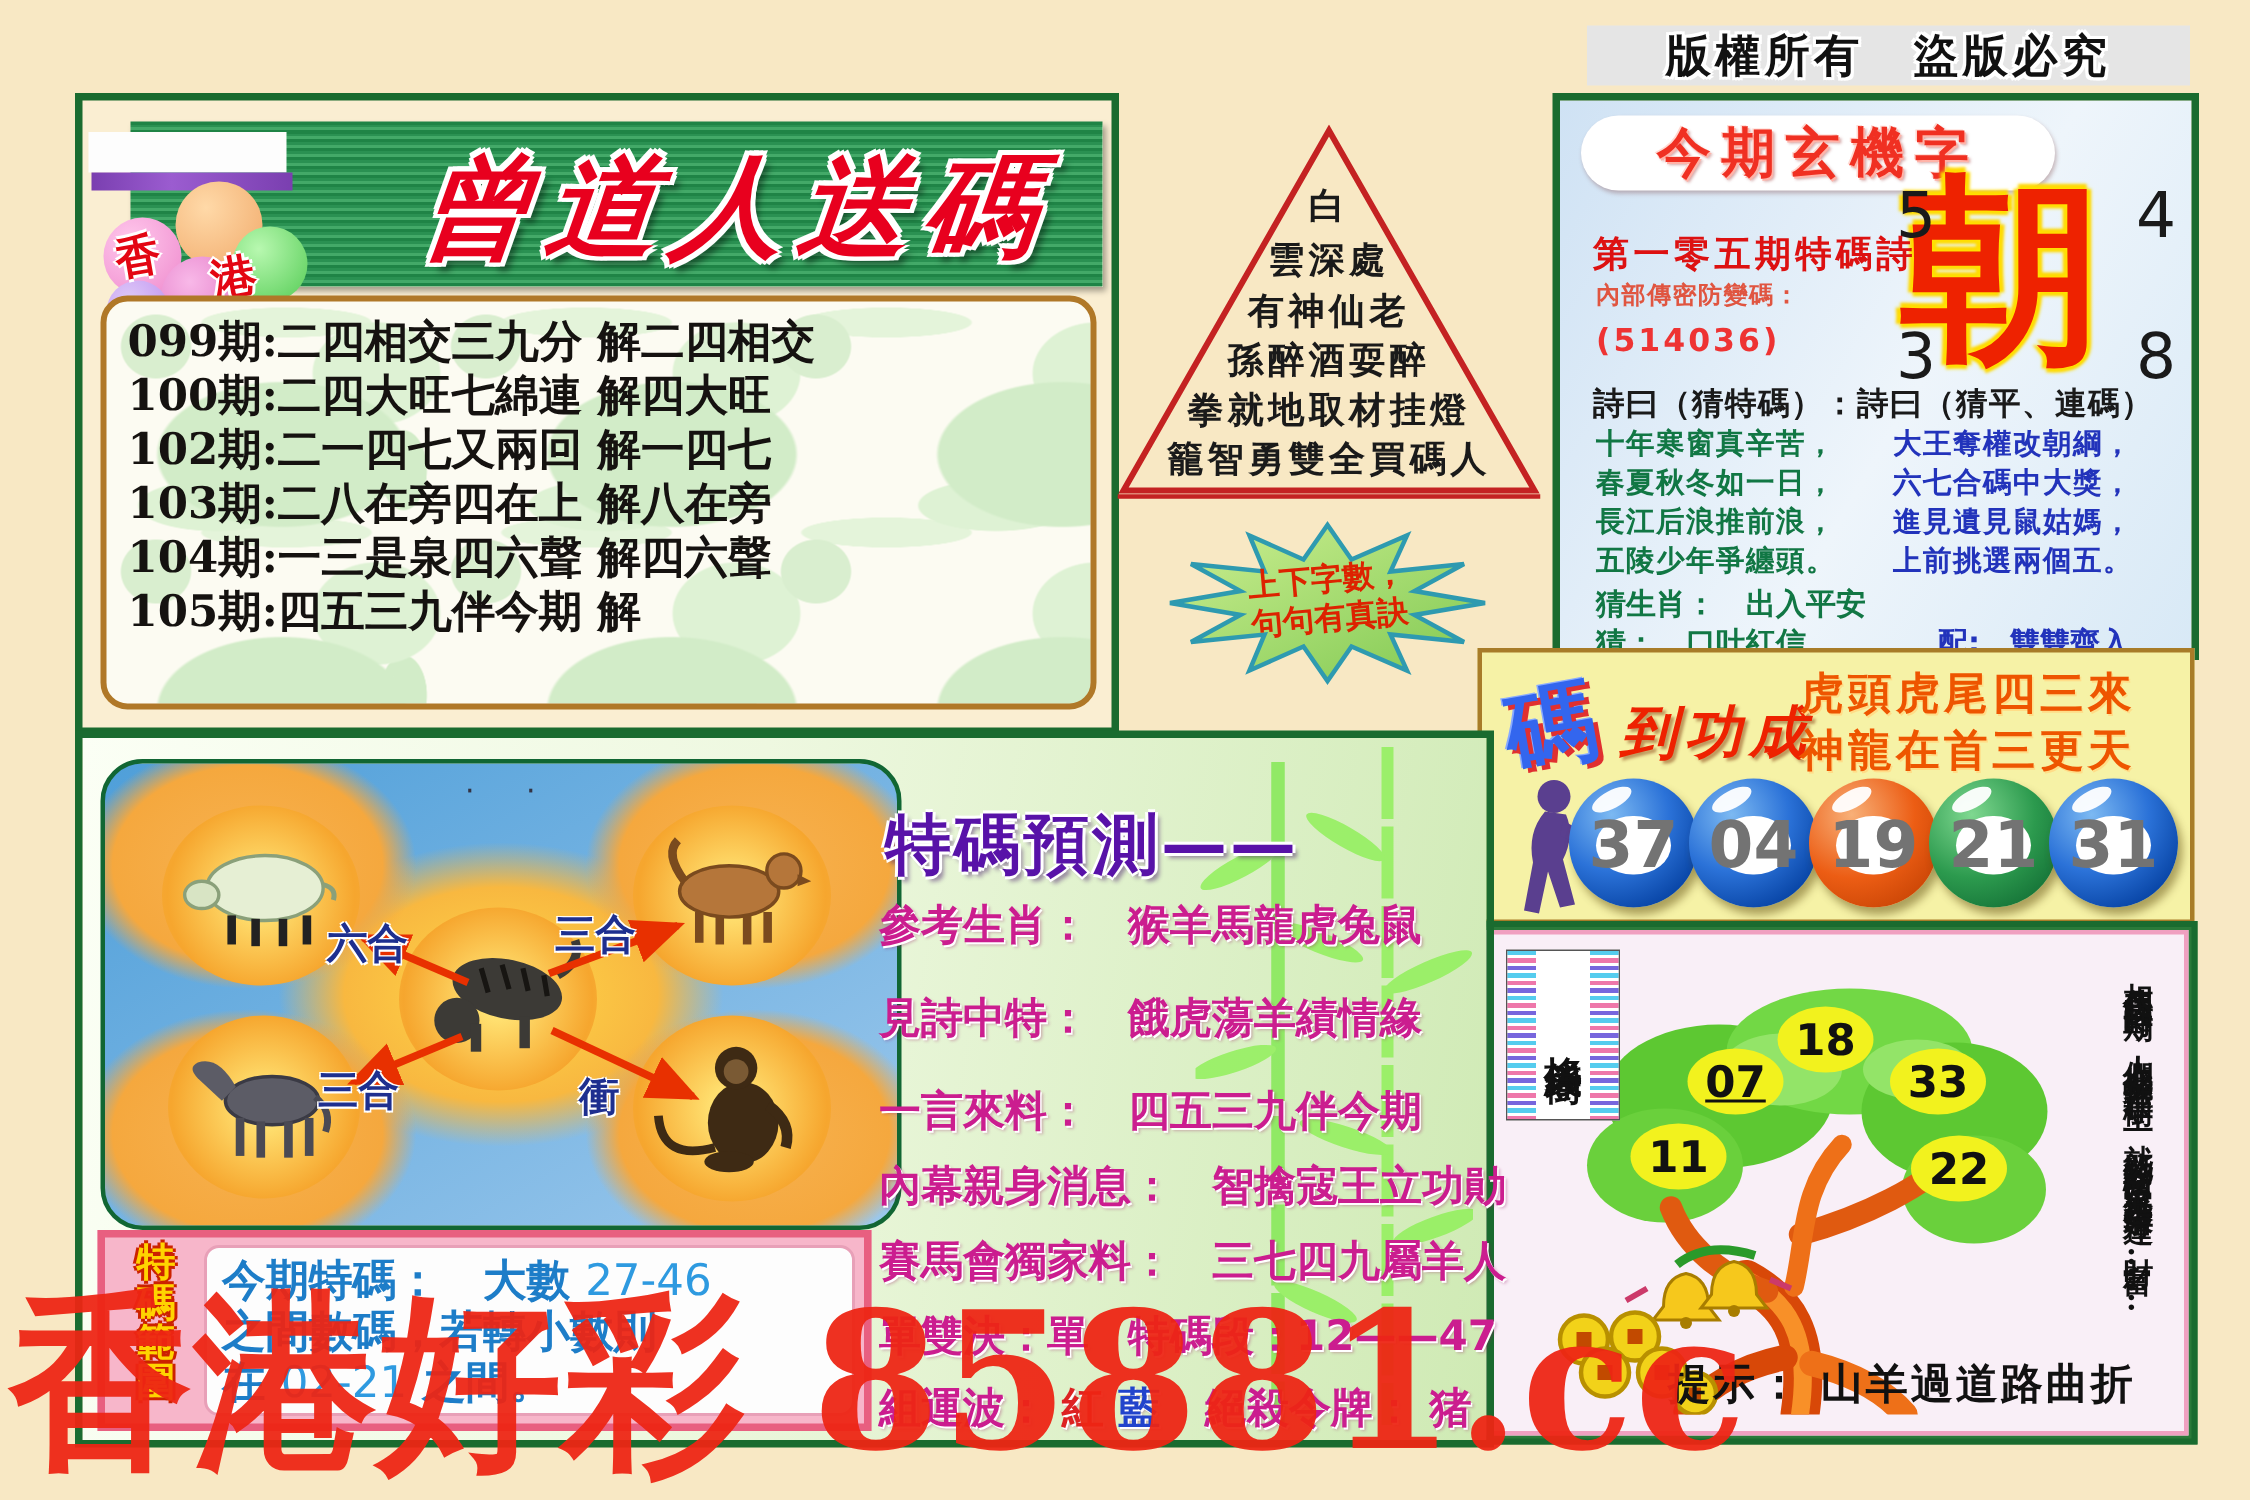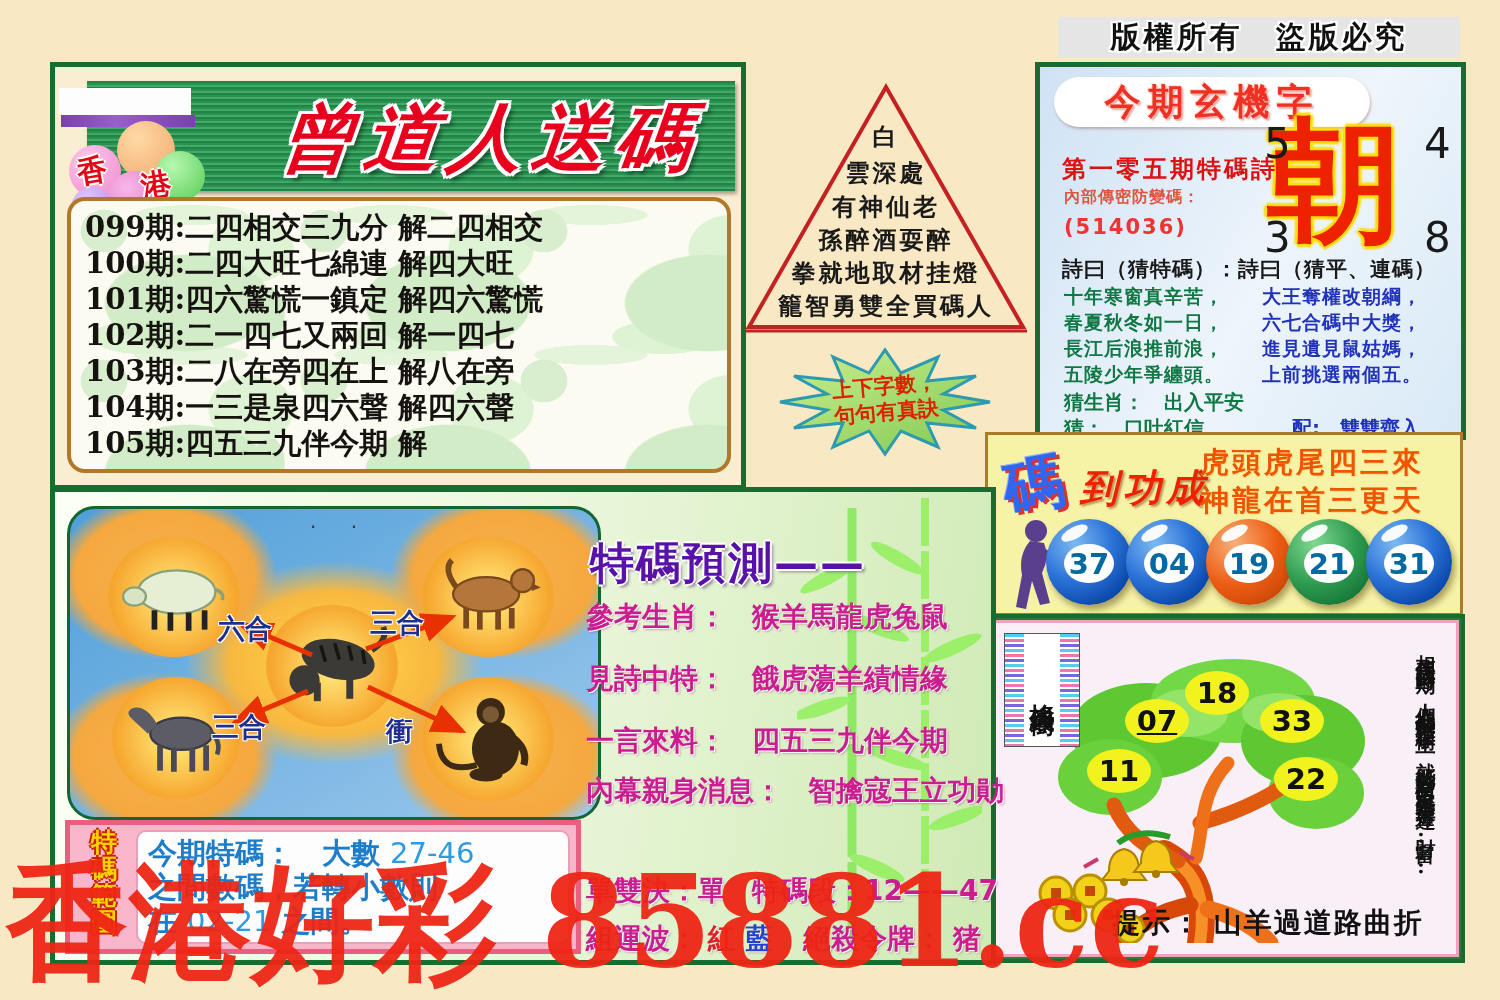--- a/index.html
+++ b/index.html
@@ -80,21 +80,21 @@
   .suc-l1,.suc-l2{position:absolute;left:212px;font-size:29px;font-weight:900;color:#ee5500;letter-spacing:3px;
     font-family:"DejaVu Serif",serif;text-shadow:1px 1px 0 #ffdd88;}
   .suc-l1{top:8px;} .suc-l2{top:46px;}
   .ball{position:absolute;top:84px;width:86px;height:86px;border-radius:50%;box-shadow:3px 5px 6px rgba(80,60,0,.45);}
   .ball[data-color="blue"]{background:radial-gradient(circle at 33% 28%,#7cb9f2 0%,#2b72d8 45%,#0a47a8 78%,#063a8e 100%);}
   .ball[data-color="orange"]{background:radial-gradient(circle at 33% 28%,#f8b078 0%,#ec5d14 50%,#c84405 85%);}
   .ball[data-color="green"]{background:radial-gradient(circle at 33% 28%,#7fd890 0%,#2c9a4e 50%,#147036 85%);}
   .ball::before{content:"";position:absolute;left:16%;top:9%;width:34%;height:14%;background:#fff;border-radius:50%;
     transform:rotate(-28deg);opacity:.95;}
   .ball .num{position:absolute;left:21%;top:29%;width:58%;height:46%;background:#fff;border-radius:50%;
-    display:flex;align-items:center;justify-content:center;font-size:29px;font-weight:900;color:#0369a1;}
+    display:flex;align-items:center;justify-content:center;font-size:43px;font-weight:900;color:#737373;}
 
   
   .tree-box{left:985px;top:614px;width:472px;height:341px;border:4px solid #1a6b2f;background:#2a7a3a;}
   .tree-inner{position:absolute;left:2px;top:2px;right:2px;bottom:2px;border:3px solid #f0a0c0;background:#f9eff7;}
   .tree-label{position:absolute;left:10px;top:10px;width:74px;height:112px;border:1px solid #555;display:flex;background:#fff;}
   .tl-stripe{width:19px;height:100%;
     background:repeating-linear-gradient(180deg,#55ccee 0 3px,#fff 3px 5px,#ee77aa 5px 8px,#fff 8px 10px,#7766dd 10px 13px,#fff 13px 15px);}
   .tl-text{flex:1;display:flex;align-items:center;justify-content:center;writing-mode:vertical-rl;
     font-size:25px;font-weight:900;color:#111;font-family:"DejaVu Serif",serif;letter-spacing:4px;}
   .tree-num{position:absolute;width:64px;height:44px;border-radius:50%;background:#f2f21e;
@@ -165,21 +165,20 @@
       <div class="balloon" style="left:52px;top:104px;width:56px;height:56px;background:radial-gradient(circle at 35% 30%,#f8b8e8,#dd66bb);"></div>
       <div class="balloon" style="left:16px;top:120px;width:42px;height:42px;background:radial-gradient(circle at 35% 30%,#ddc8f8,#bb88ee);"></div>
       <span class="hk" style="left:22px;top:84px;">香</span>
       <span class="hk" style="left:86px;top:98px;">港</span>
     </div>
 
     <div class="poem-box">
       <div class="poem-lines">
         <div>099期:二四相交三九分 解二四相交</div>
         <div>100期:二四大旺七綿連 解四大旺</div>
-        <div>101期:四六驚慌一鎮定 解四六驚慌</div>
         <div>102期:二一四七又兩回 解一四七</div>
         <div>103期:二八在旁四在上 解八在旁</div>
         <div>104期:一三是泉四六聲 解四六聲</div>
         <div>105期:四五三九伴今期 解</div>
       </div>
     </div>
   </div>
 
   <div class="abs tri-wrap">
     <svg width="282" height="252" viewBox="0 0 282 252">
@@ -443,20 +442,23 @@
     </div>
     <div class="f-row" style="top:168px;">
       <span class="f-label">見詩中特：</span><span>餓虎蕩羊績情緣</span>
     </div>
     <div class="f-row" style="top:230px;">
       <span class="f-label">一言來料：</span><span>四五三九伴今期</span>
     </div>
     <div class="f-row" style="top:280px;">
       <span class="f-label">內幕親身消息：</span><span>智擒寇王立功勛</span>
     </div>
+    <div class="f-row" style="top:330px;">
+      <span class="f-label">賽馬會獨家料：</span><span>三七四九屬羊人</span>
+    </div>
     <div class="f-row" style="top:380px;">
       <span class="f-label">單雙決：單</span><span>特碼段：12——47</span>
     </div>
     <div class="f-row" style="top:428px;">
       <span>組運波：</span>
       <span class="wave-red">紅</span>
       <span class="wave-blue">藍</span>
       <span>絕殺令牌：</span>
       <span>猪</span>
     </div>

